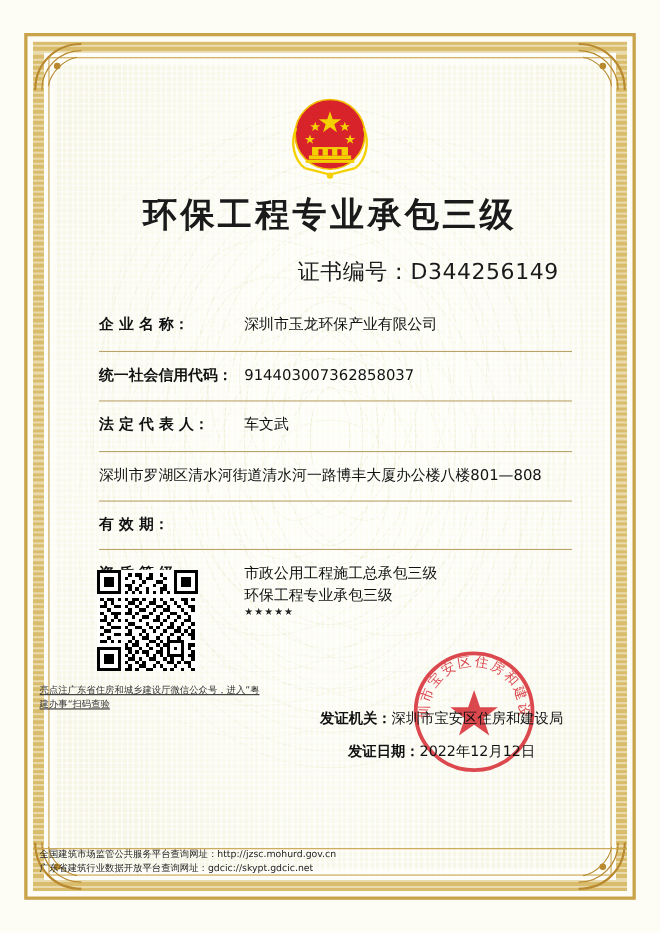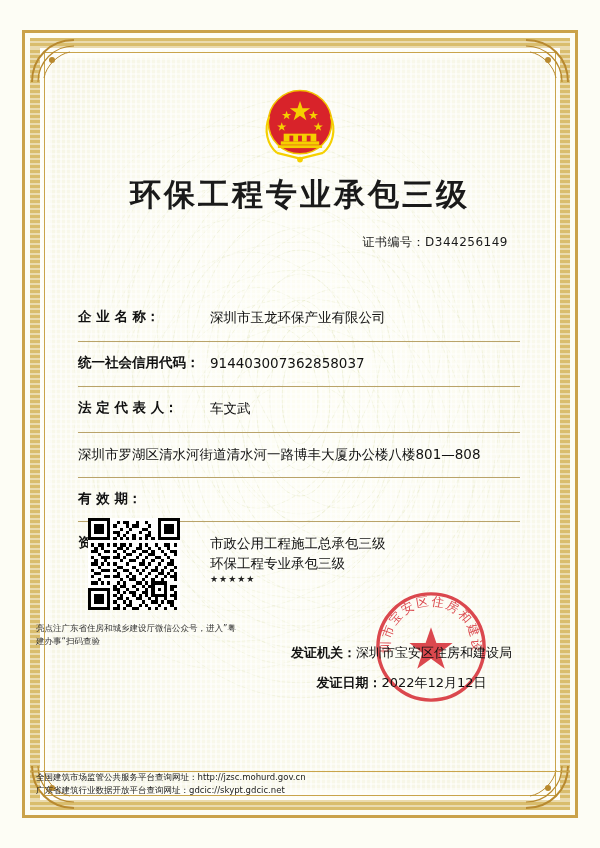--- a/index.html
+++ b/index.html
@@ -97,32 +97,31 @@
     letter-spacing: 3px;
     color: #1a1a1a;
     font-family: "DejaVu Sans", "Liberation Sans", sans-serif;
   }
 
   
   .cert-no {
     position: absolute;
     top: 234px;
     right: 92px;
-    font-size: 12px;
+    font-size: 20px;
     color: #1a1a1a;
     letter-spacing: 0.5px;
   }
 
   
   .fields {
     position: absolute;
-    left: 78px;
+    left: 90px;
     top: 286px;
     right: 80px;
-    margin-top: 22px;
   }
   .field-row {
     display: flex;
     align-items: flex-start;
     margin-bottom: 13px;
     font-size: 13.5px;
     color: #111;
   }
   .field-label {
     width: 132px;
@@ -159,20 +158,21 @@
   }
   .qr svg { display: block; }
   .qr-note {
     position: absolute;
     left: 36px;
     top: 622px;
     width: 205px;
     font-size: 8.5px;
     line-height: 1.5;
     color: #333;
+    text-decoration: underline;
   }
 
   
   .issuer {
     position: absolute;
     right: 88px;
     top: 644px;
     text-align: center;
     font-size: 13px;
     color: #111;

